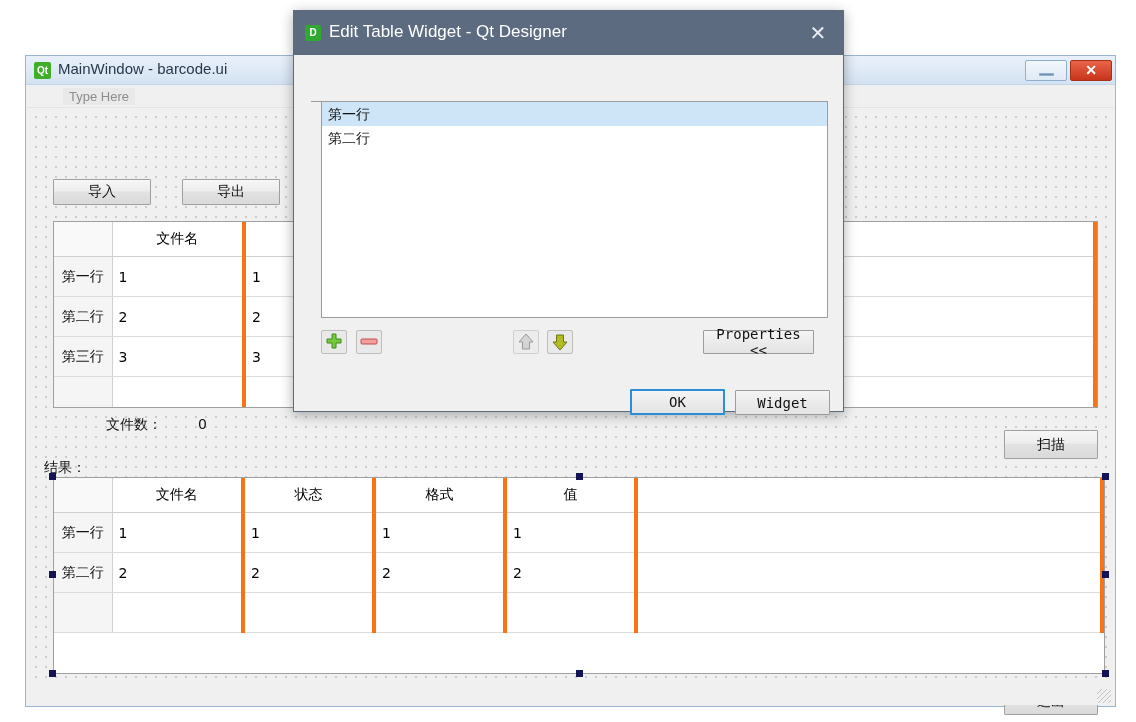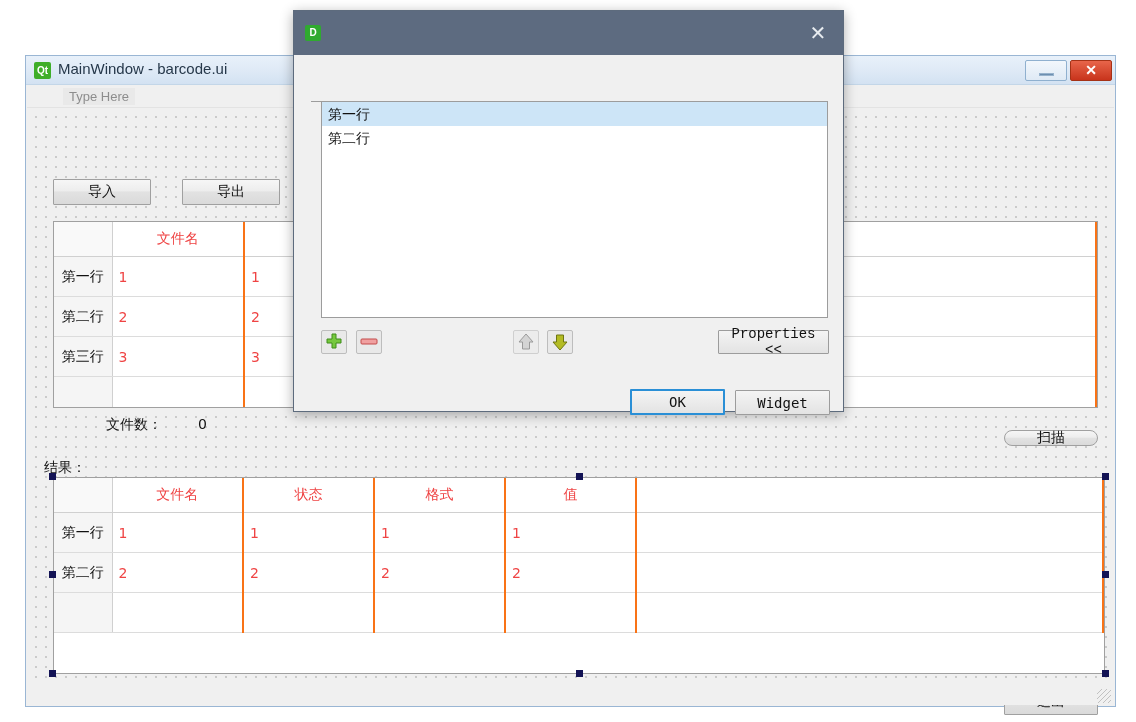--- a/index.html
+++ b/index.html
@@ -89,22 +89,22 @@
     font-family:"DejaVu Sans","Liberation Sans",sans-serif;
     display:flex; align-items:center; justify-content:center;
   }
   .qtable {
     position:absolute; box-sizing:border-box;
     background:#ffffff; border:1px solid #a0a0a0;
     overflow:hidden;
   }
   .qtable table { border-collapse:collapse; width:100%; table-layout:fixed; }
   .qtable th, .qtable td {
-    border-right:2px solid #f97316; border-bottom:1px solid #dcdcdc;
-    font-weight:normal; font-size:14px; color:#ef4444;
+    border-right:4px solid #f97316; border-bottom:1px solid #dcdcdc;
+    font-weight:normal; font-size:14px; color:#000000;
     height:39px; padding:0 6px;
     font-family:"DejaVu Sans","Liberation Sans",sans-serif;
     background:#ffffff;
   }
   .qtable th { text-align:center; height:34px; border-bottom:1px solid #d0d0d0;}
   .qtable td { text-align:left; }
   .qtable th.corner, .qtable td.rowhdr {
     background:#f5f5f5; text-align:center; color:#111;
     border-right:1px solid #d0d0d0;
   }
@@ -259,21 +259,21 @@
               <td></td>
               <td></td>
             </tr>
           </tbody>
         </table>
       </div>
 
       <div class="flabel" style="left:79px; top:308px;">文件数：</div>
       <div class="flabel" style="left:171px; top:308px;">0</div>
 
-      <div class="qbtn" style="left:977px; top:322px; width:94px; height:16px;border-radius:12px;">扫描</div>
+      <div class="qbtn" style="left:977px; top:322px; width:94px; height:29px;">扫描</div>
 
       <div class="flabel" style="left:17px; top:351px;">结果：</div>
 
       <div class="qtable" style="left:26px; top:369px; width:1052px; height:197px;">
         <table>
           <colgroup>
               <col style="width:58px">
               <col style="width:131px">
               <col style="width:131px">
               <col style="width:131px">
@@ -338,20 +338,21 @@
 
     <div class="mw-statusbar">
       <div class="grip"></div>
     </div>
   </div>
 
   <div class="dlg">
 
     <div class="dlg-title">
       <div class="dlg-icon">D</div>
+      <div class="dlg-title-text">Edit Table Widget - Qt Designer</div>
       <div class="dlg-close">✕</div>
     </div>
 
     <div class="dlg-body">
 
       <div class="tab-underline"></div>
 
       <div class="listbox" style="position:absolute; left:27px; top:46px; width:507px; height:217px;">
         <div class="list-item selected">第一行</div>
         <div class="list-item">第二行</div>
@@ -371,20 +372,20 @@
         <svg width="24" height="22" viewBox="0 0 24 22">
           <path d="M12 3 L19 11 H15.5 V18 H8.5 V11 H5 Z" fill="#d4d4d4" stroke="#9a9a9a" stroke-width="1"></path>
         </svg>
       </div>
       <div class="tbtn" style="left:253px; top:275px;">
         <svg width="24" height="22" viewBox="0 0 24 22">
           <path d="M12 19 L19 11 H15.5 V4 H8.5 V11 H5 Z" fill="#b3bb23" stroke="#6f7612" stroke-width="1"></path>
         </svg>
       </div>
 
-      <div class="propbtn" style="left:424px; top:275px; width:111px; height:24px;font-family:Liberation Mono, monospace;">Properties &lt;&lt;</div>
+      <div class="propbtn" style="left:409px; top:275px; width:111px; height:24px;">Properties &lt;&lt;</div>
 
       <div class="dlgbtn default" style="left:336px; top:325px; width:95px; height:26px;">OK</div>
       <div class="dlgbtn" style="left:441px; top:326px; width:95px; height:25px;">Widget</div>
     </div>
   </div>
 
 </div>
 
 </body></html>

